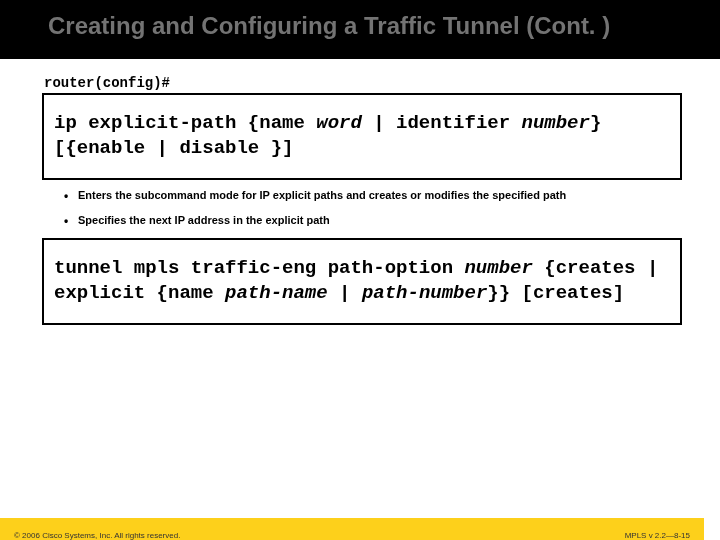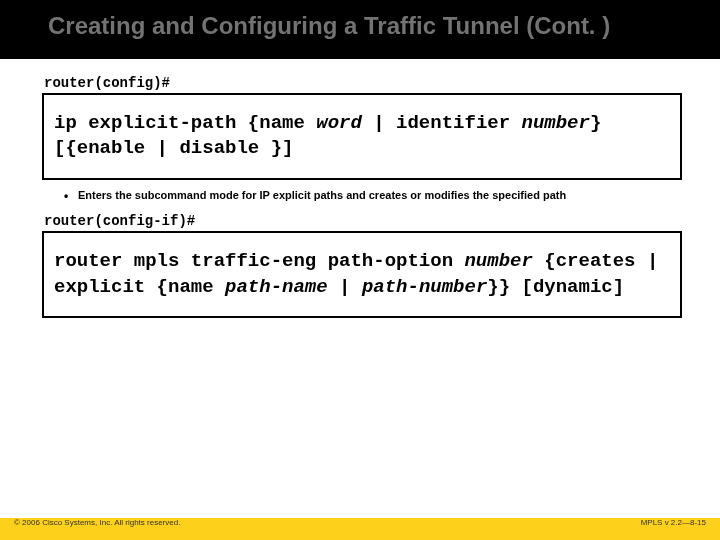--- a/index.html
+++ b/index.html
@@ -58,26 +58,26 @@
   ul.bullets li::before {
     content: "•";
     position: absolute;
     left: 0;
     top: 0;
     font-size: 12px;
   }
   .footer {
     position: absolute;
     left: 0;
-    right: 0;
+    right: 16px;
     bottom: 0;
     height: 22px;
     background: #fdd01b;
     display: flex;
-    align-items: flex-start;
+    align-items: flex-end;
     justify-content: space-between;
     padding: 0 14px 0 14px;
     font-size: 8px;
     color: #333;
   }
   .footer .right { text-align: right; }
 </style>
 </head>
 <body>
 
@@ -88,24 +88,26 @@
 <div class="content">
 
   <div class="prompt">router(config)#</div>
   <div class="cmd-box">
     <span>ip explicit-path {name </span><span class="var">word</span><span> | identifier </span><span class="var">number</span><span>} [{enable | disable }]</span>
   </div>
   <ul class="bullets">
     <li>Enters the subcommand mode for IP explicit paths and creates or modifies the specified path</li>
   </ul>
 
+  <ul class="bullets">
+    <li>Specifies the next IP address in the explicit path</li>
+  </ul>
 
-  <div class="prompt">router(config-if)#</div>
   <div class="cmd-box">
-    <span>router mpls traffic-eng path-option </span><span class="var">number</span><span> {creates | explicit {name </span><span class="var">path-name</span><span> | </span><span class="var">path-number</span><span>}} [dynamic]</span>
+    <span>tunnel mpls traffic-eng path-option </span><span class="var">number</span><span> {creates | explicit {name </span><span class="var">path-name</span><span> | </span><span class="var">path-number</span><span>}} [creates]</span>
   </div>
 
 </div>
 
 <div class="footer">
   <span>© 2006 Cisco Systems, Inc. All rights reserved.</span>
   <span class="right">MPLS v 2.2—8-15</span>
 </div>
 
 </body></html>

